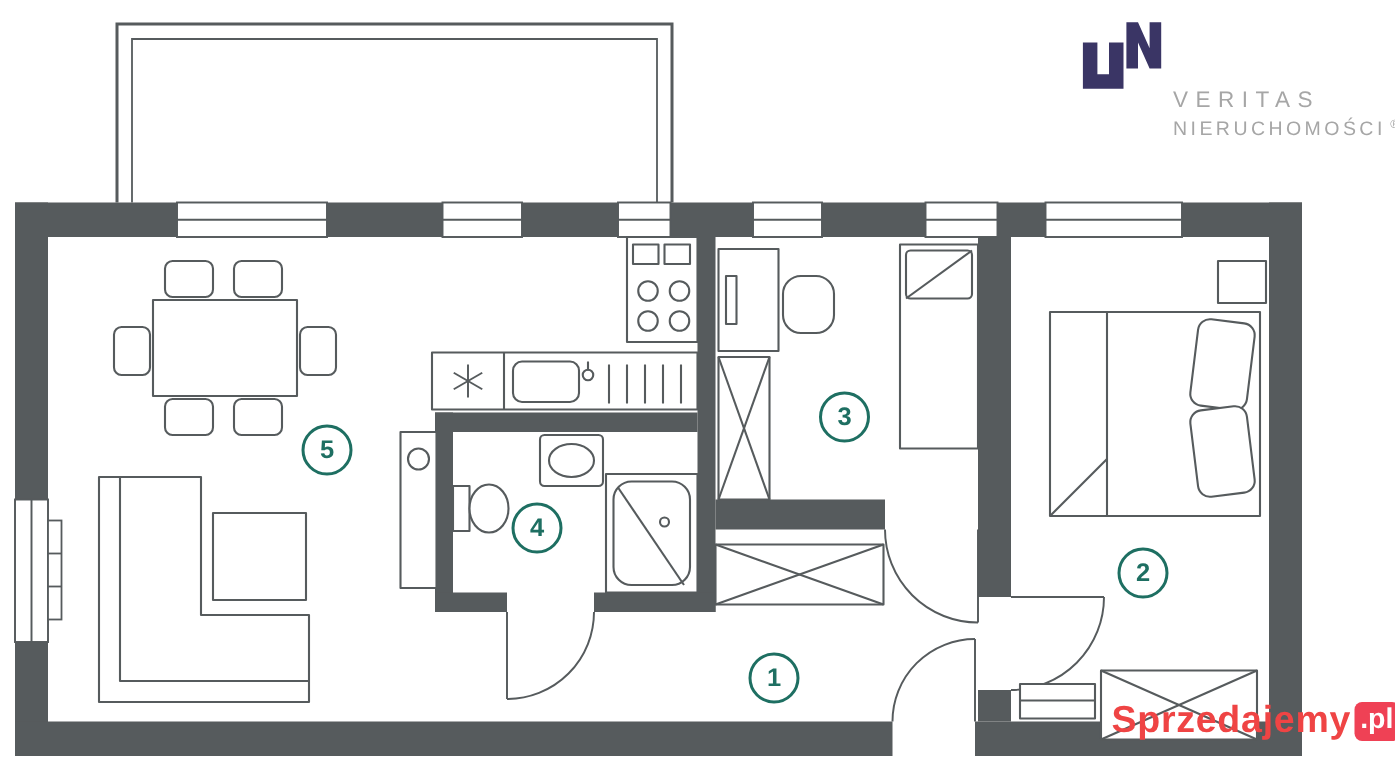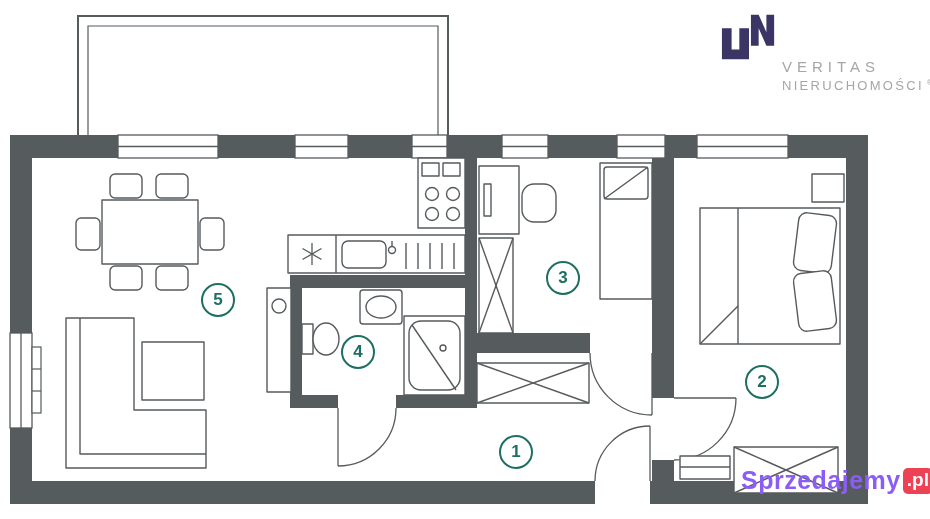--- a/index.html
+++ b/index.html
@@ -15,21 +15,21 @@
     display:flex;align-items:center;justify-content:center;
     transform:translate(-50%,-50%);
   }
   .logo{position:absolute;left:714px;top:10px;width:212px;}
   .logo-mark{position:absolute;left:6px;top:2px;}
   .logo-text{position:absolute;left:68px;top:48px;color:#a6a6a6;white-space:nowrap;}
   .logo-line1{font-size:15px;letter-spacing:5px;font-weight:500;}
   .logo-line2{font-size:13px;letter-spacing:2.3px;margin-top:3px;font-weight:500;}
   .logo-line2 sup{font-size:8px;margin-left:3px;}
   .watermark{position:absolute;left:741px;top:466px;display:flex;align-items:center;}
-  .wm-name{color:#8b5cf6;font-size:25px;font-weight:700;letter-spacing:0.5px;}
+  .wm-name{color:#ef4444;font-size:25px;font-weight:700;letter-spacing:0.5px;}
   .wm-tld{
     background:#ef4155;color:#ffffff;font-size:19px;font-weight:700;
     border-radius:5px;padding:1px 4px 3px 4px;margin-left:2px;
   }
 </style>
 </head>
 <body>
 
 <div class="stage">
 

